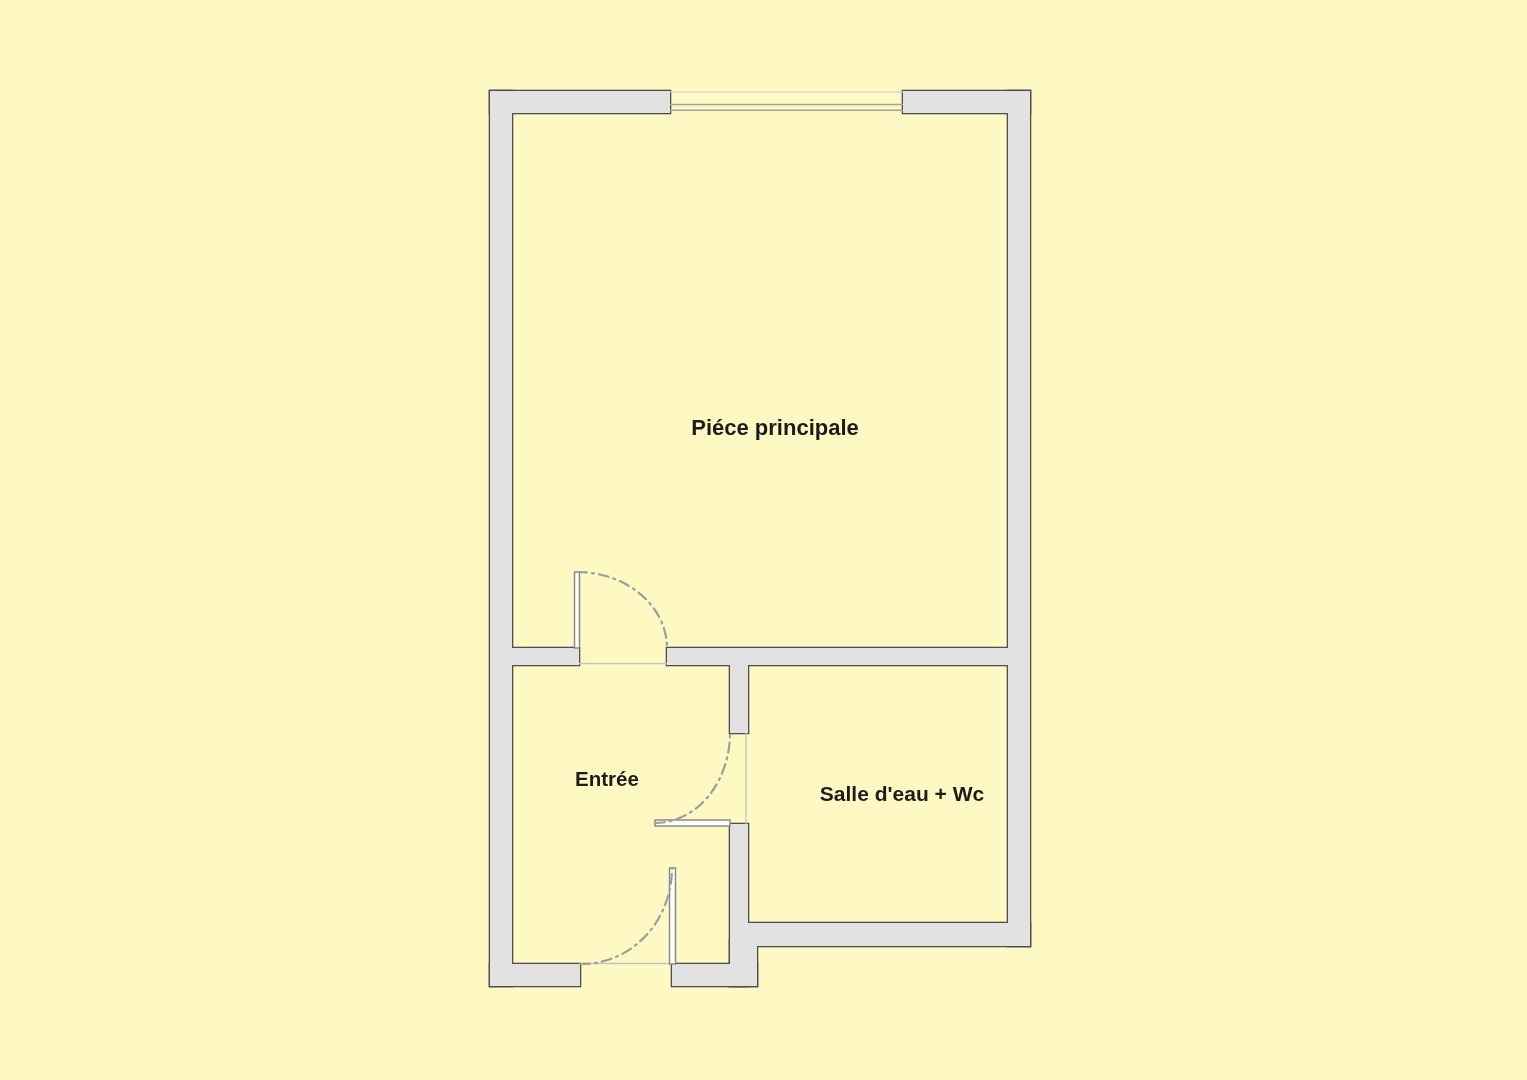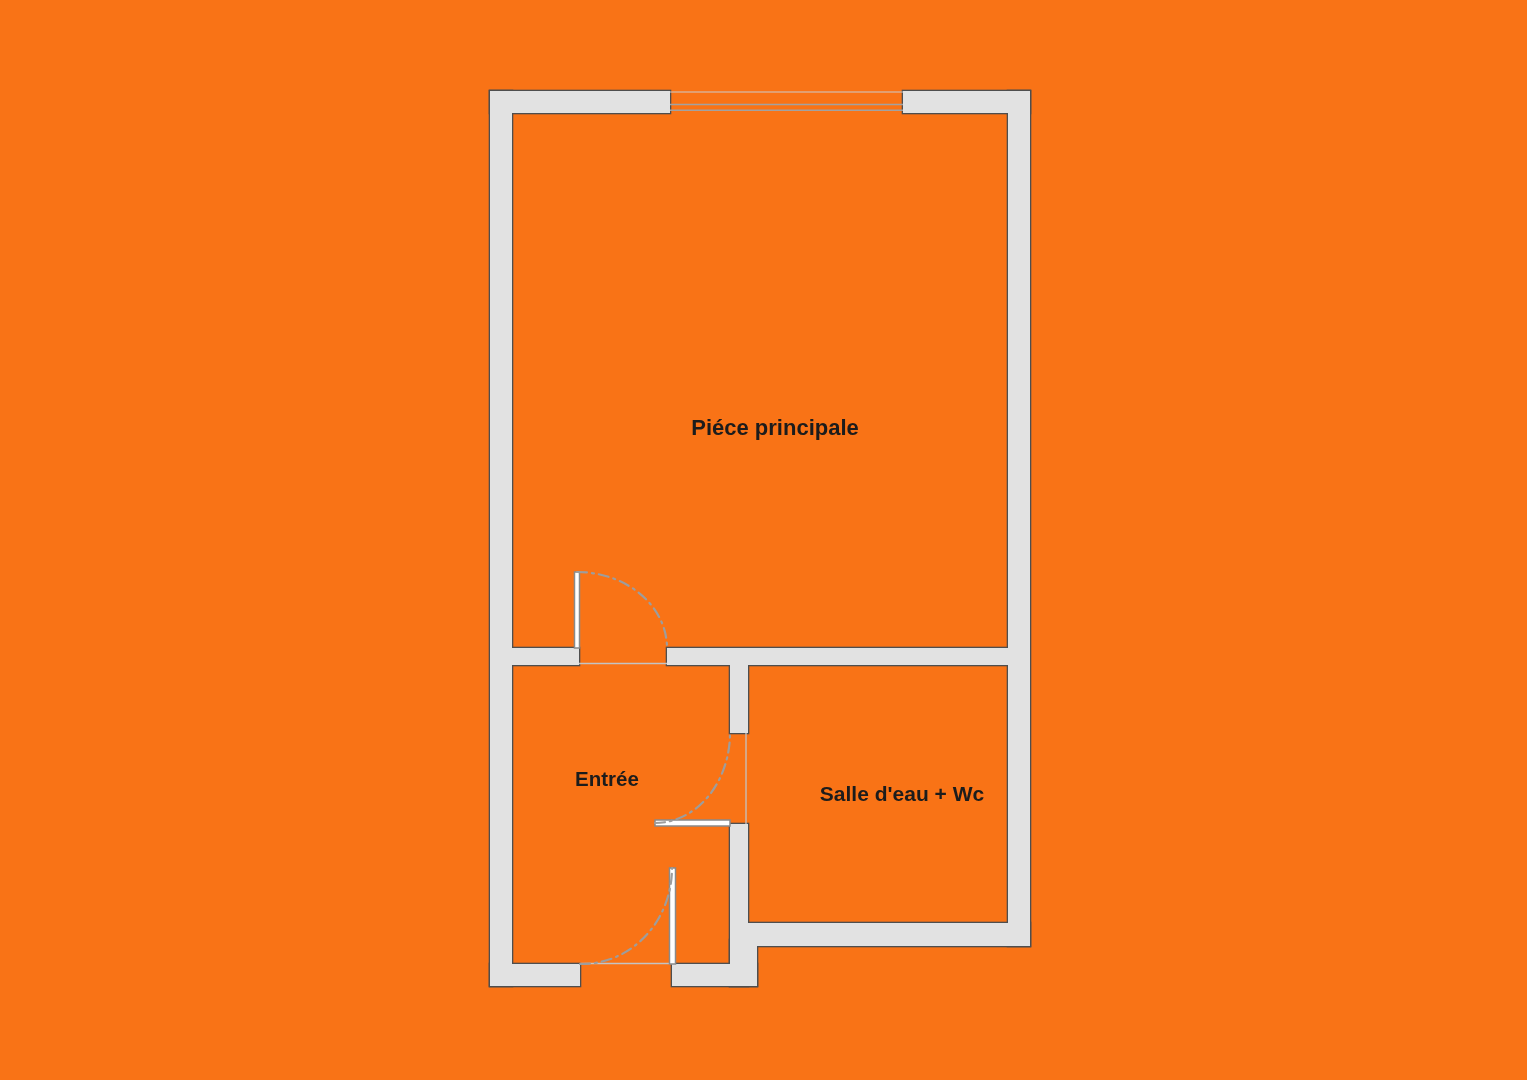--- a/index.html
+++ b/index.html
@@ -8,21 +8,21 @@
     background: #ffffff;
     width: 1527px;
     height: 1080px;
     overflow: hidden;
     font-family: "Liberation Sans", sans-serif;
   }
   .plan-wrap {
     position: relative;
     width: 1527px;
     height: 1080px;
-    background: #f97316;
+    background: #fef9c3;
   }
   svg { display: block; }
 
   
   .walls-outline { fill: #e2e2e2; stroke: #4e4e4e; stroke-width: 2.6px; }
   .walls-fill    { fill: #e2e2e2; stroke: none; }
 
   .window-line    { stroke: #a2a2a2; stroke-width: 1.6px; }
   .lintel-line    { stroke: #cccccc; stroke-width: 1.2px; }
   .threshold-line { stroke: #c4c4c4; stroke-width: 1.3px; }

